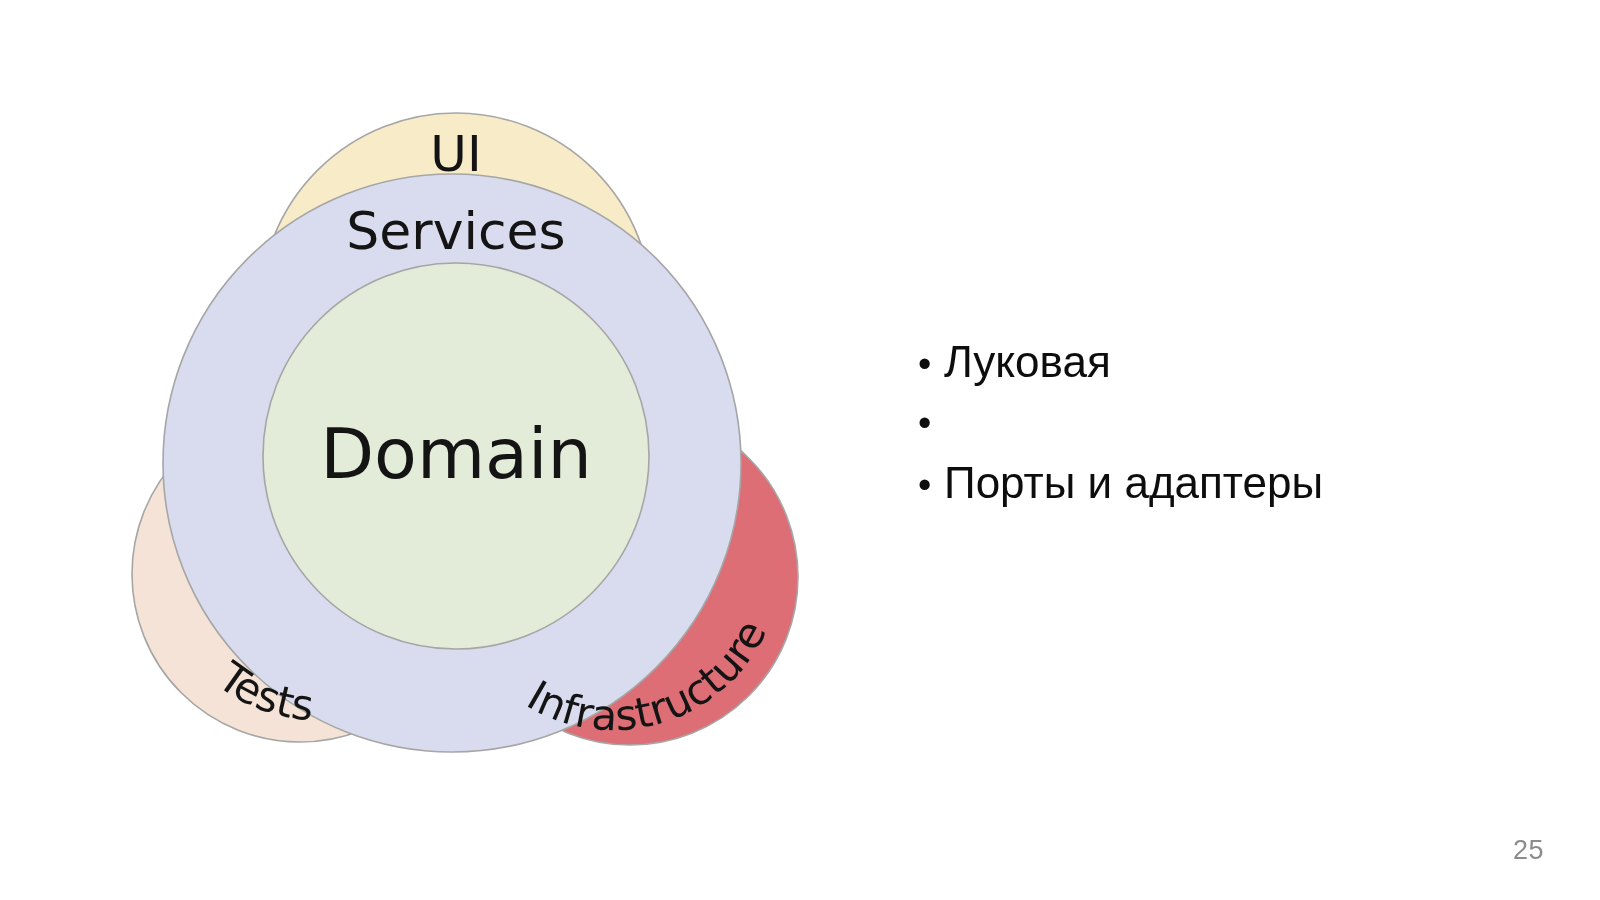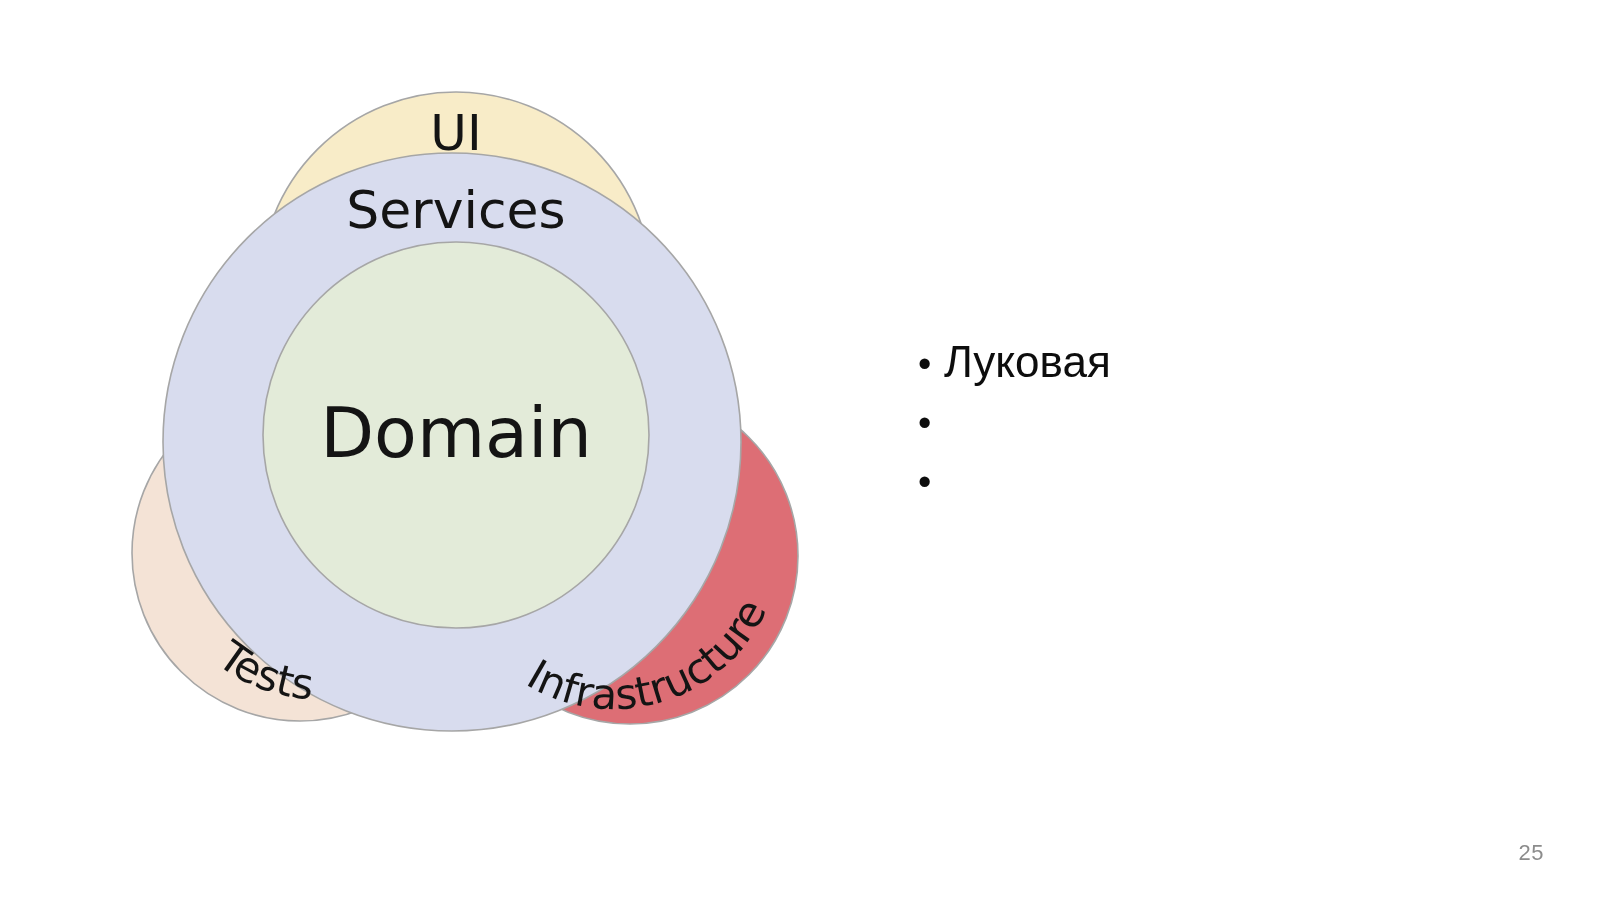--- a/index.html
+++ b/index.html
@@ -20,21 +20,21 @@
     position: relative;
     width: 1600px;
     height: 900px;
     background: #ffffff;
   }
 
   
   .diagram {
     position: absolute;
     left: 110px;
-    top: 68px;
+    top: 89px;
     width: 720px;
     height: 700px;
     text-align: right;
   }
   .diagram svg {
     display: block;
     width: 720px;
     height: 700px;
     overflow: visible;
   }
@@ -76,21 +76,21 @@
   .bullet-text {
     flex: 0 0 auto;
   }
 
   
   .page-number {
     position: absolute;
     right: 56px;
     bottom: 34px;
     font-family: "Liberation Sans", sans-serif;
-    font-size: 22px;
+    font-size: 27px;
     color: #8c8c8c;
     letter-spacing: 0.5px;
   }
 </style>
 </head>
 <body>
 
 <div class="slide" style="background: rgb(255, 255, 255);">
 
   <div class="diagram">
@@ -130,18 +130,19 @@
   <div class="bullets">
     <div class="bullet-item">
       <span class="bullet-dot">•</span>
       <span class="bullet-text">Луковая</span>
     </div>
     <div class="bullet-item">
       <span class="bullet-dot">•</span>
     </div>
     <div class="bullet-item">
       <span class="bullet-dot">•</span>
+      <span class="bullet-text">Порты и адаптеры</span>
     </div>
   </div>
 
   <div class="page-number">25</div>
 
 </div>
 
 </body></html>

